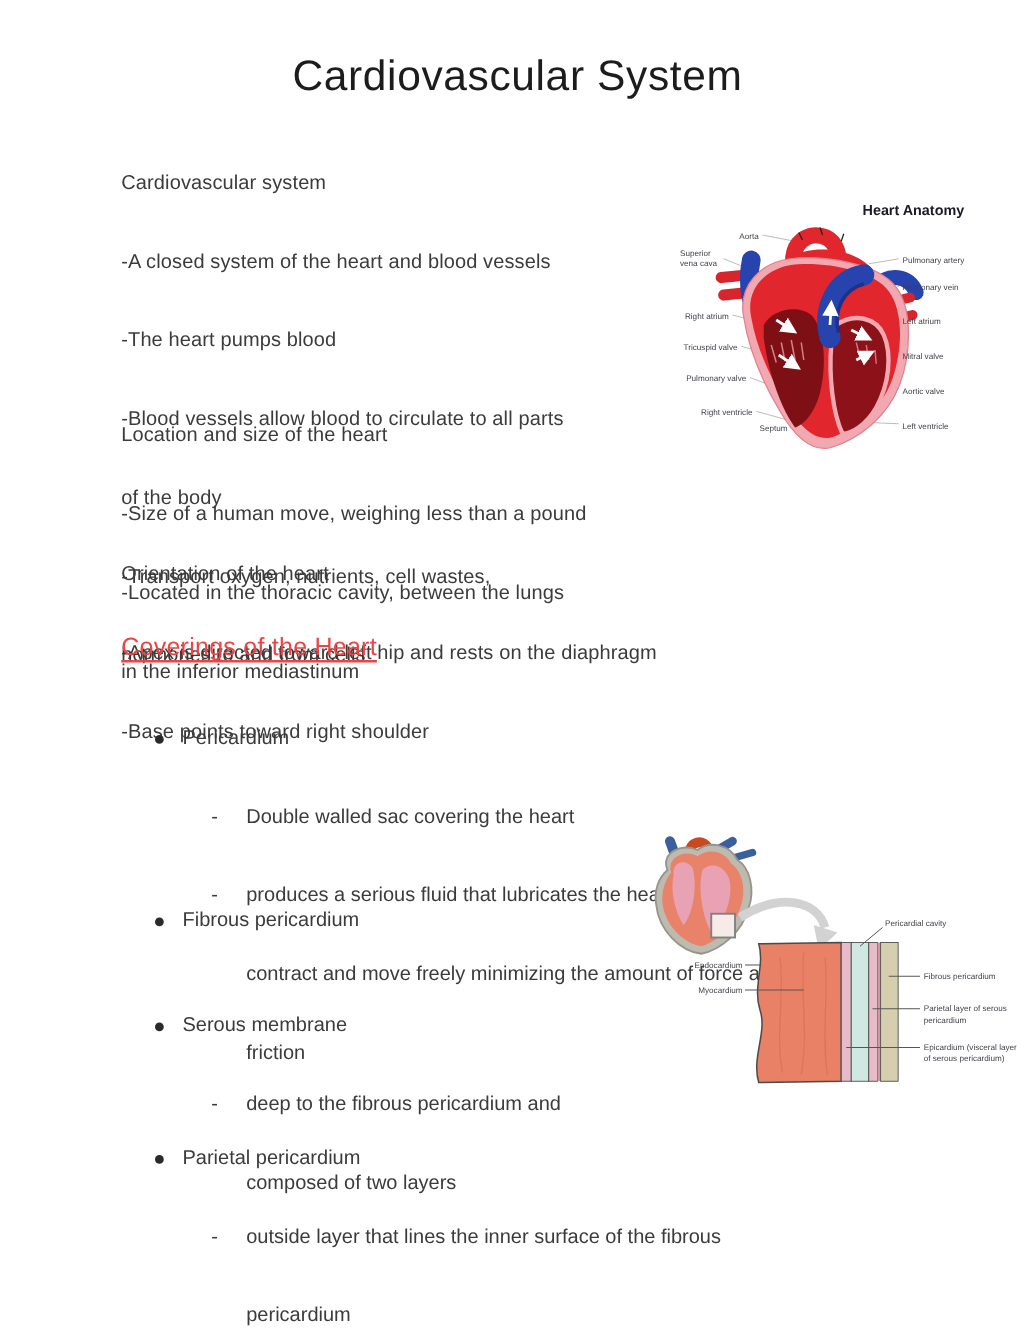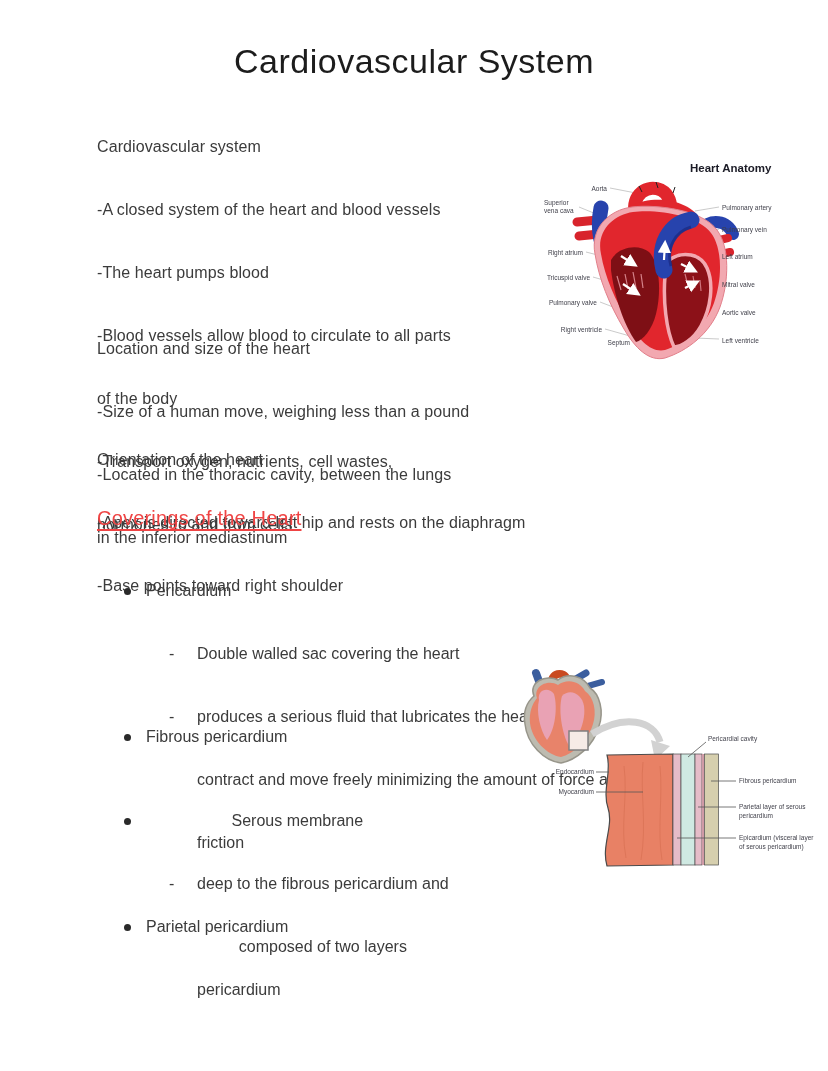--- a/index.html
+++ b/index.html
@@ -62,28 +62,29 @@
   <div class="sub dash">Double walled sac covering the heart</div>
   <div class="sub dash">produces a serious fluid that lubricates the heart so it can</div>
   <div class="sub">contract and move freely minimizing the amount of force and</div>
   <div class="sub">friction</div>
 </div>
 
 <div class="bullet-group" style="top:684px;">
   <div class="bi">Fibrous pericardium</div>
 </div>
 
-<div class="bullet-group" style="top:768px;text-align:center;">
+<div class="bullet-group" style="top:768px;">
   <div class="bi">Serous membrane</div>
   <div class="sub dash">deep to the fibrous pericardium and</div>
   <div class="sub">composed of two layers</div>
 </div>
 
 <div class="bullet-group" style="top:874px;">
   <div class="bi">Parietal pericardium</div>
+  <div class="sub dash">outside layer that lines the inner surface of the fibrous</div>
   <div class="sub">pericardium</div>
 </div>
 
 <div class="fig" style="left:535px; top:152px; width:260px; height:235px;">
 <svg width="260" height="235" viewBox="0 0 260 235">
   <defs>
     <marker id="wa" markerWidth="7" markerHeight="7" refX="4.5" refY="3" orient="auto">
       <path d="M0,0 L6,3 L0,6 Z" fill="#ffffff"></path>
     </marker>
   </defs>

